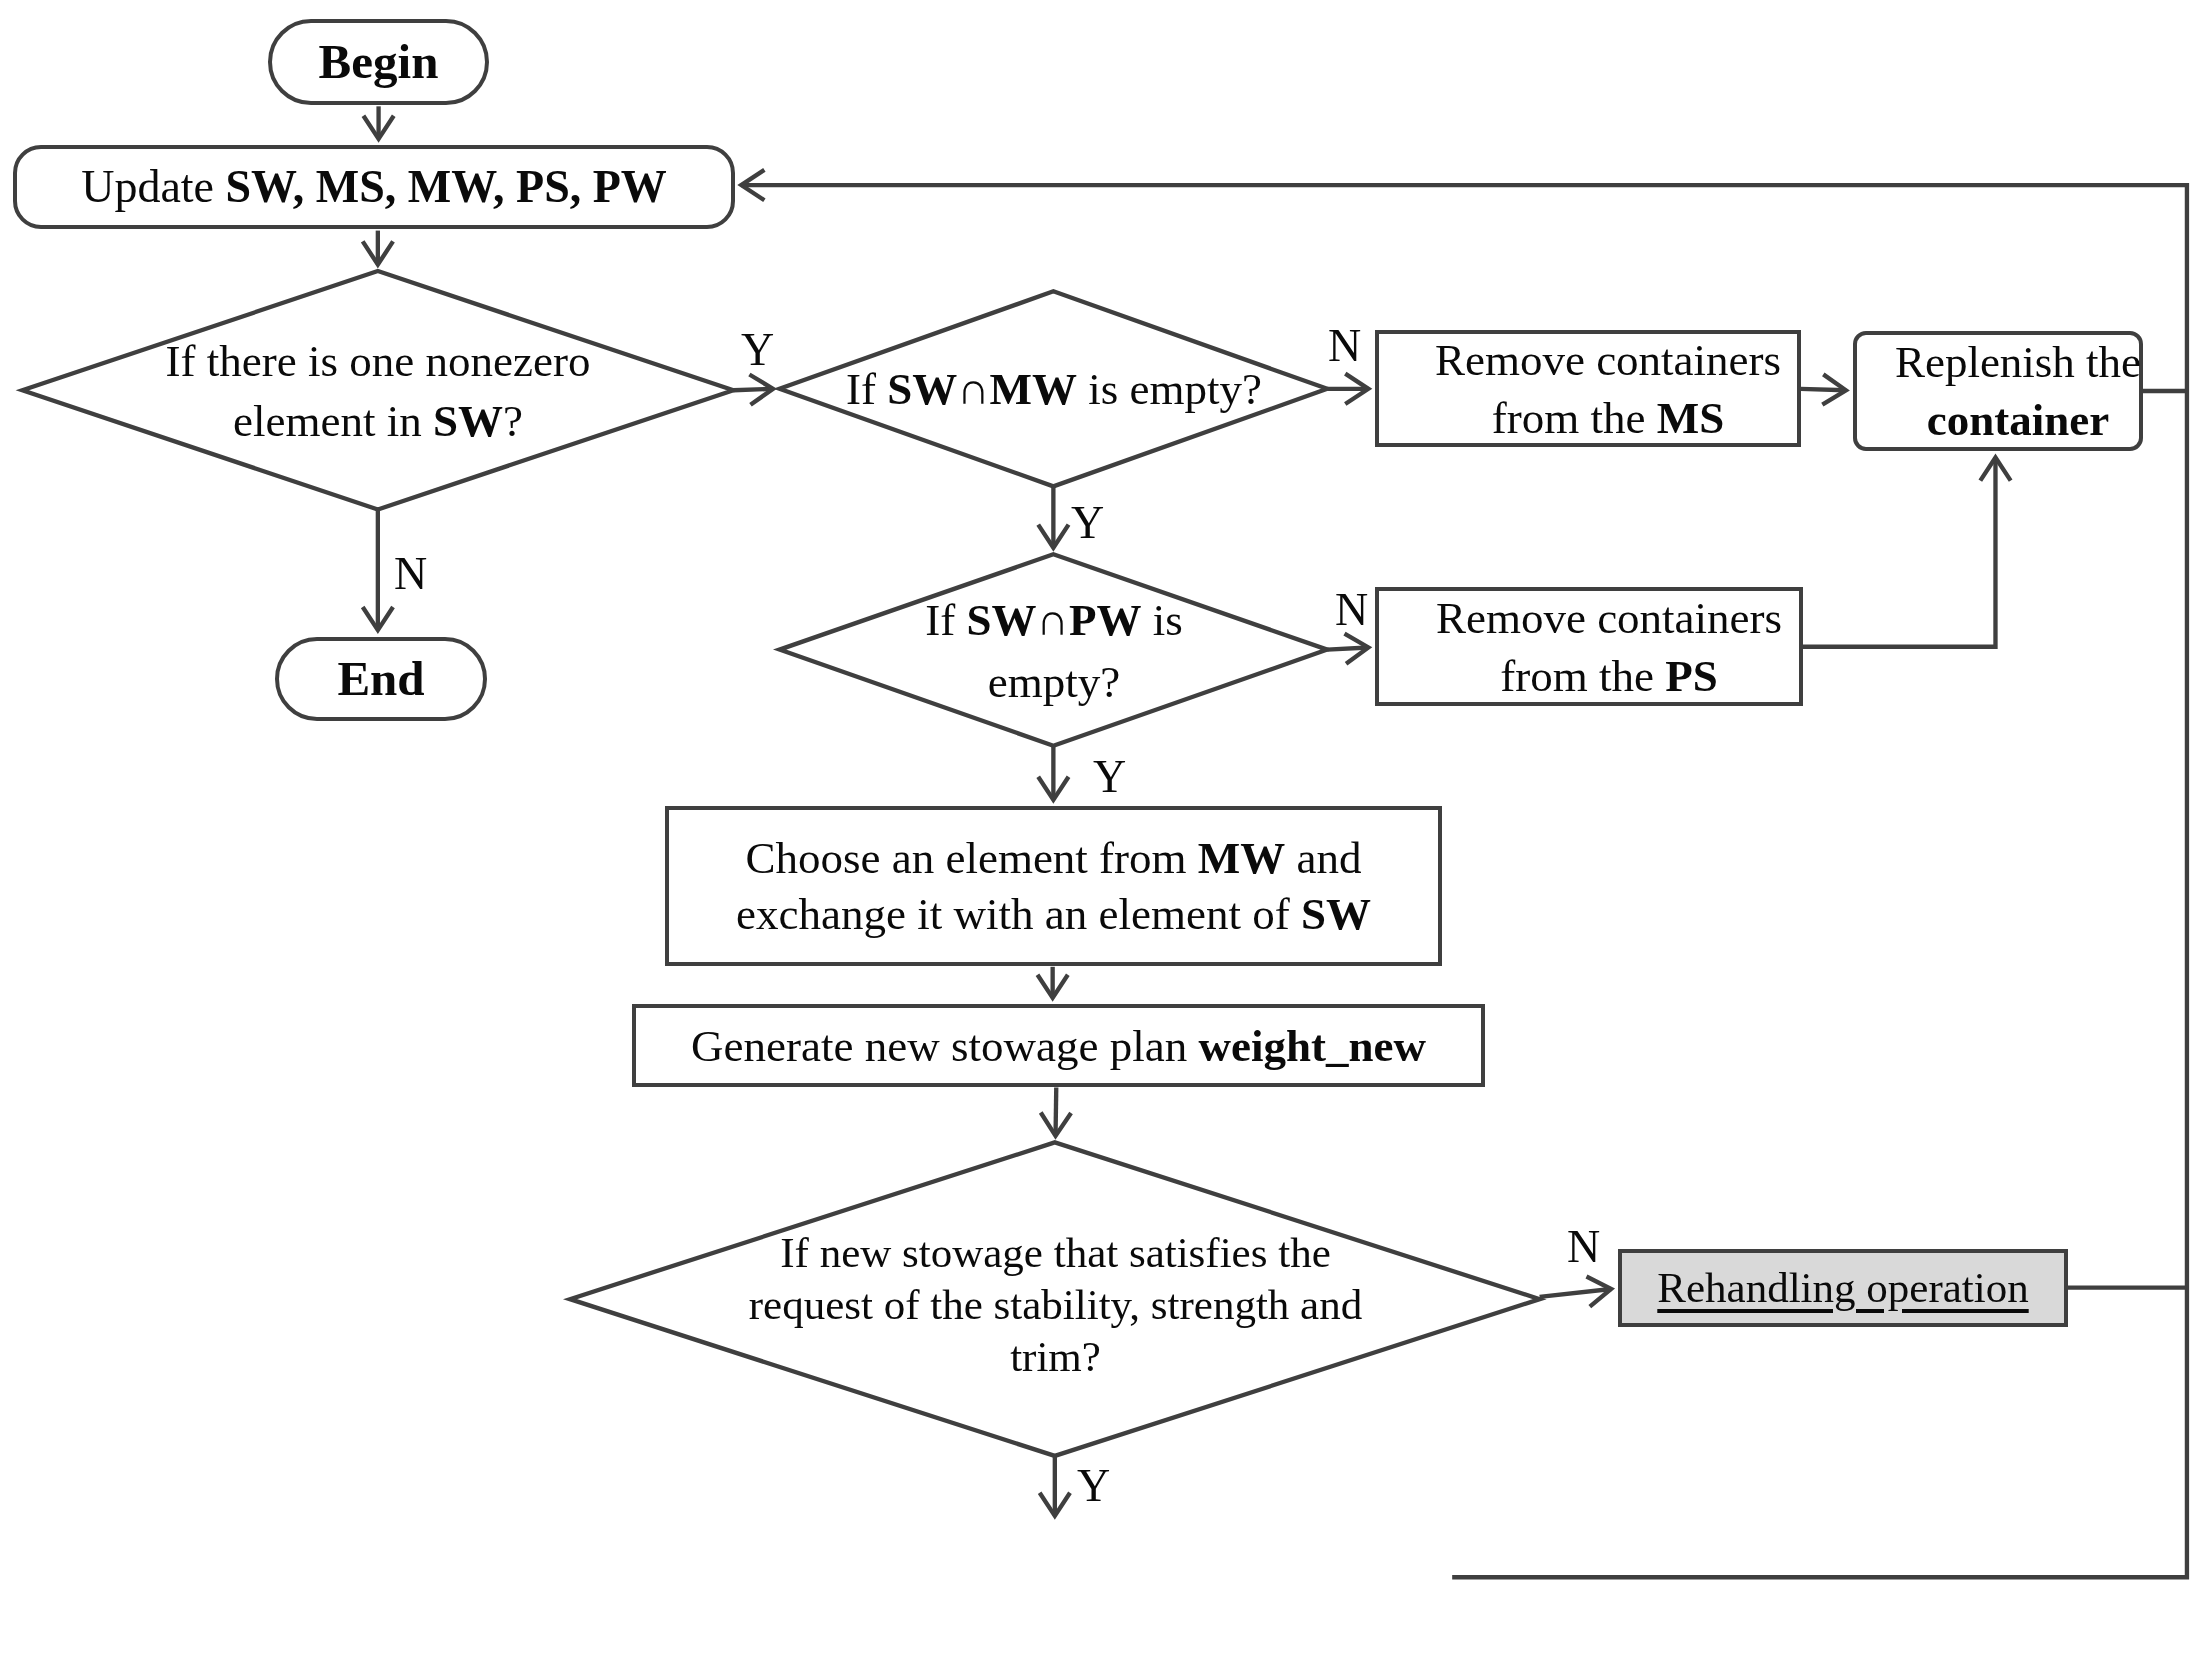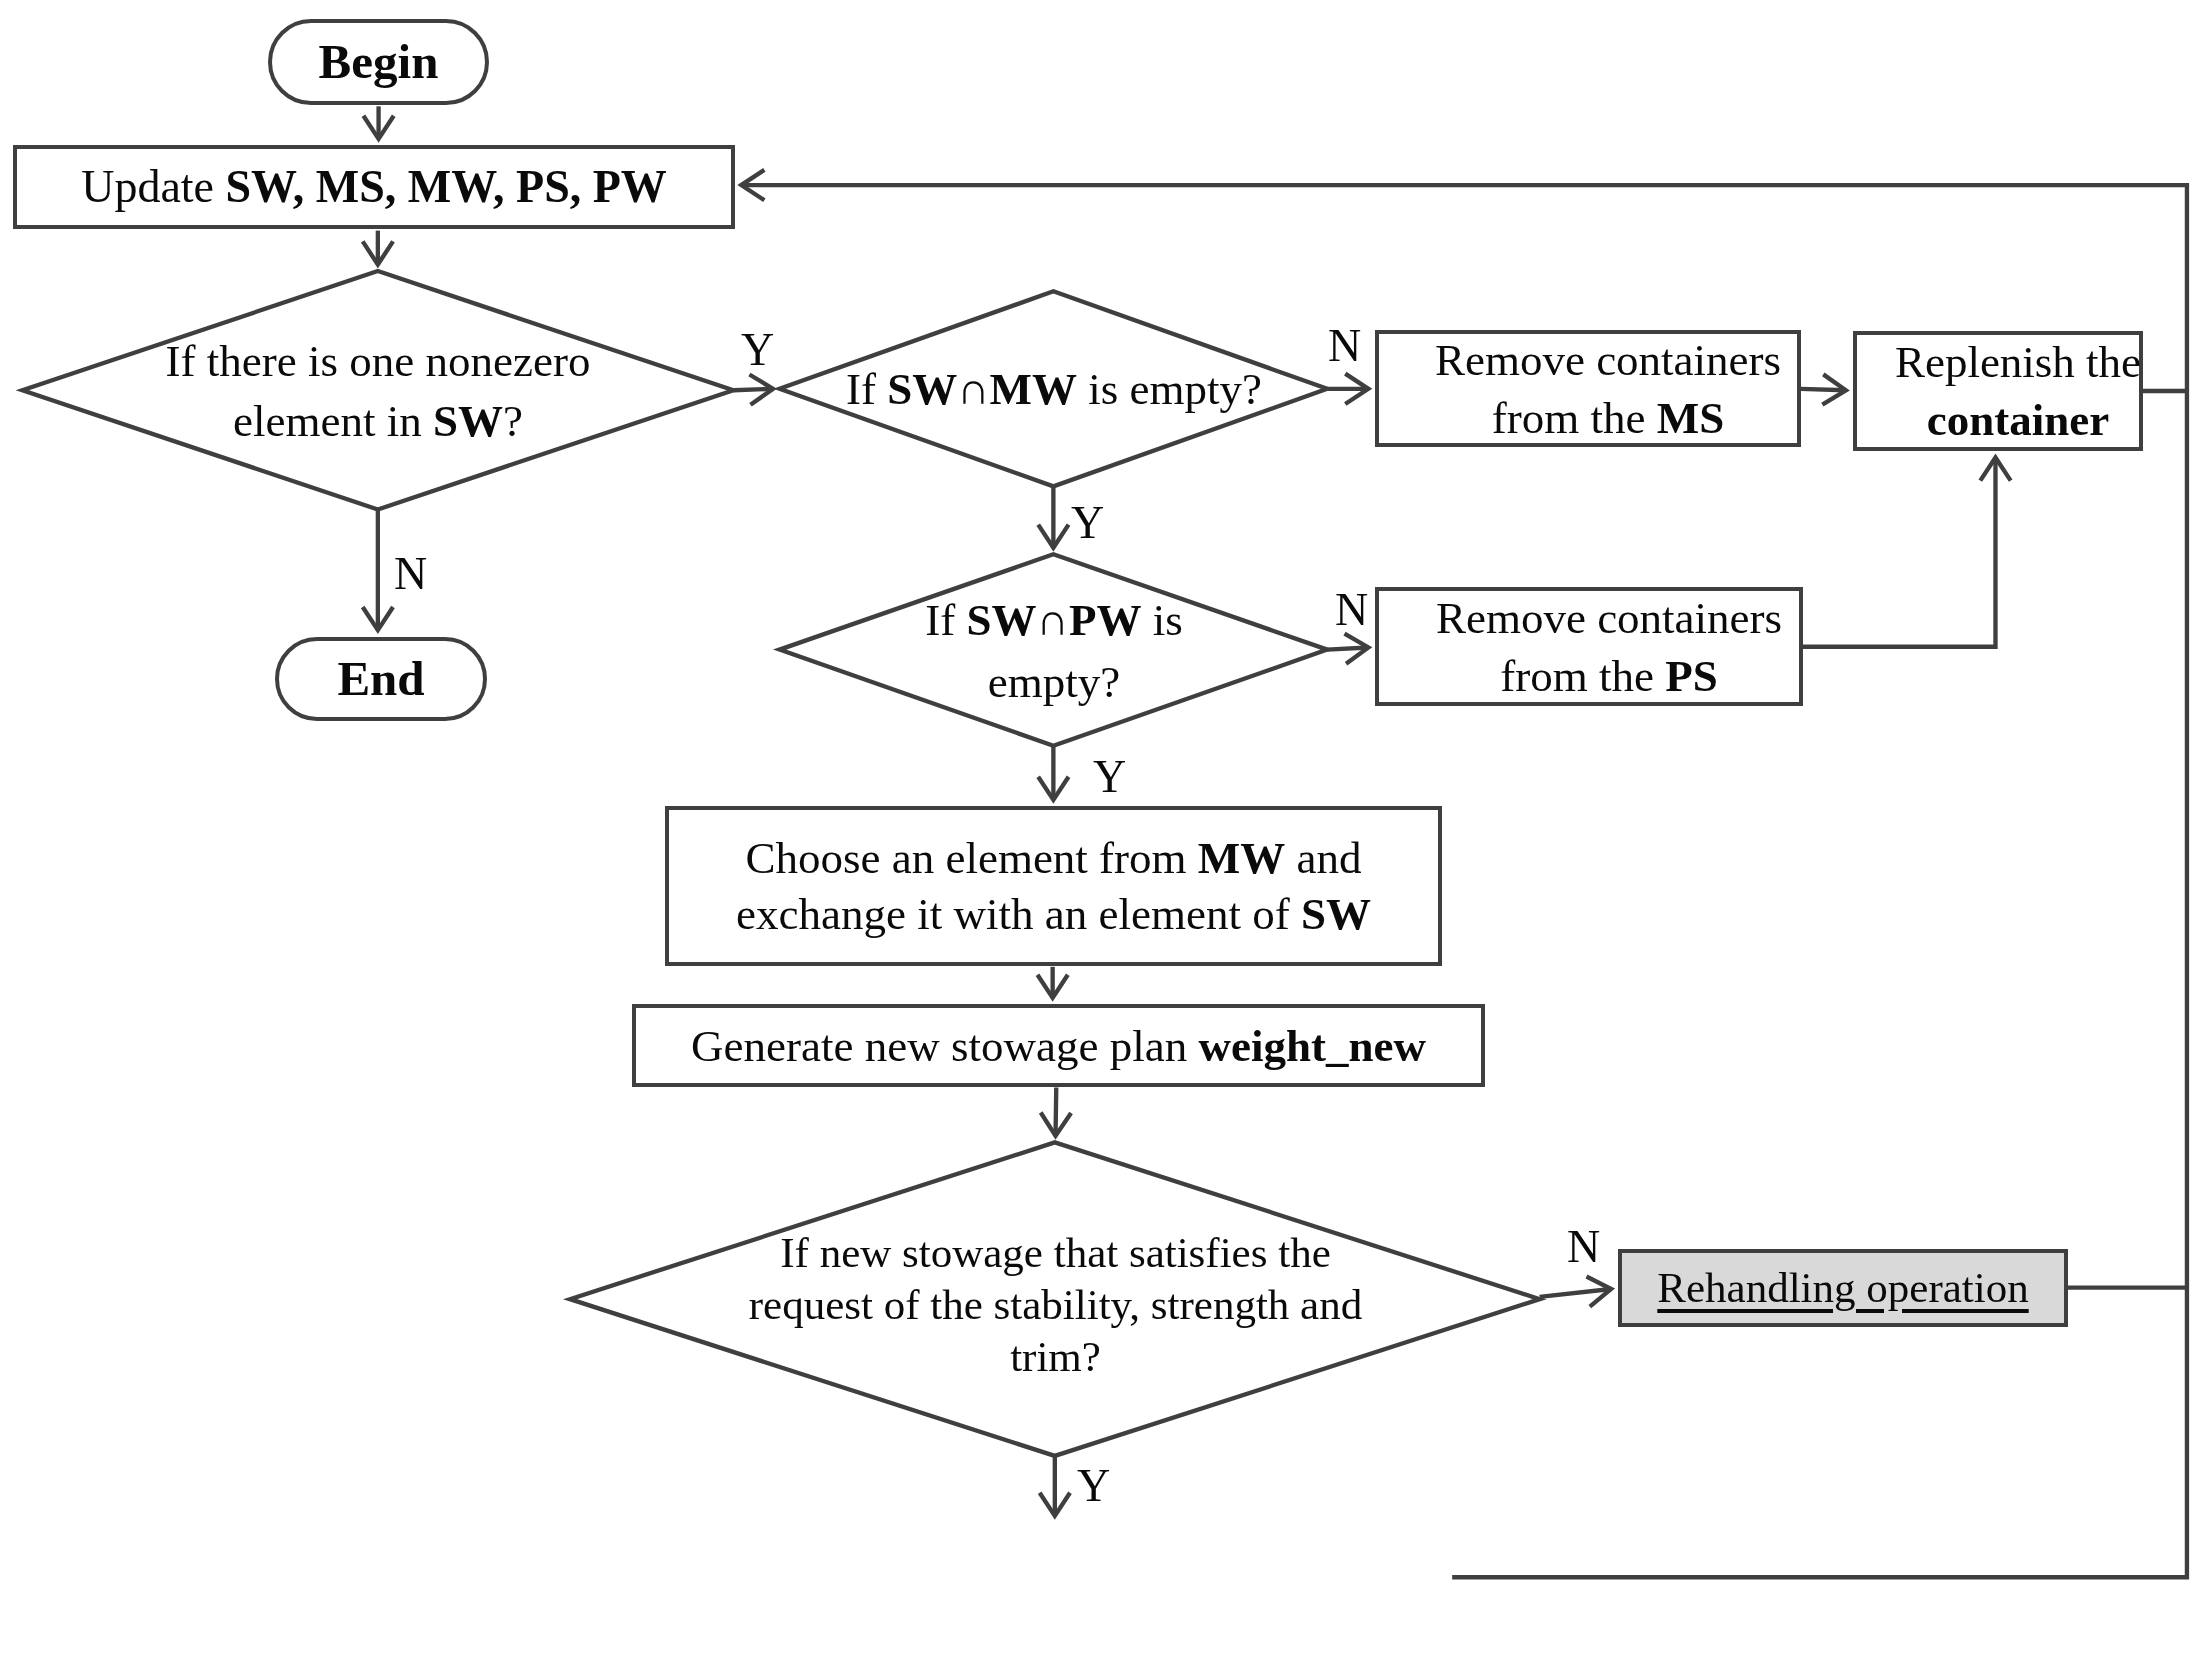--- a/index.html
+++ b/index.html
@@ -21,21 +21,21 @@
         justify-content:center;text-align:center;background:var(--box-fill);border:4.3px solid var(--line);
         font-size:45px;line-height:56px;}
   .term{border-radius:45px;font-weight:bold;font-size:49px;}
   .dtext{position:absolute;box-sizing:border-box;display:flex;flex-direction:column;align-items:center;
          justify-content:center;text-align:center;background:transparent;border:none;font-size:45px;}
   .gray{background:var(--rehandling-fill);}
   .u{text-decoration:underline;text-underline-offset:7.2px;}
   .b{font-weight:bold;}
   .ln{white-space:nowrap;}
   .elabel{position:absolute;font-size:46px;line-height:52px;}
-  .fs64{font-size:46px;}
+  .fs64{font-size:46px;border-radius:28px;}
   .fs60{font-size:43px;}
   .lh83{line-height:60px;}
   .lh86{line-height:62px;}
   .lh80{line-height:58px;padding-left:40px;}
   .lh72{line-height:52px;}
 </style>
 </head>
 <body>
 
 <div id="stage">
@@ -81,21 +81,21 @@
 
   <div class="node term" style="left:275px;top:637px;width:212px;height:84px;">
     <div class="ln">End</div>
   </div>
 
   <div class="node lh80" style="left:1375px;top:330px;width:426px;height:117px;">
     <div class="ln">Remove containers</div>
     <div class="ln"><span>from the </span><span class="b">MS</span></div>
   </div>
 
-  <div class="node lh80" style="left:1853px;top:331px;width:290px;height:120px;">
+  <div class="node lh80" style="left:1853px;top:331px;width:290px;height:120px;border-radius:13px;">
     <div class="ln">Replenish the</div>
     <div class="ln b">container</div>
   </div>
 
   <div class="node lh80" style="left:1375px;top:587px;width:428px;height:119px;">
     <div class="ln">Remove containers</div>
     <div class="ln"><span>from the </span><span class="b">PS</span></div>
   </div>
 
   <div class="node" style="left:665px;top:806px;width:777px;height:160px;">

